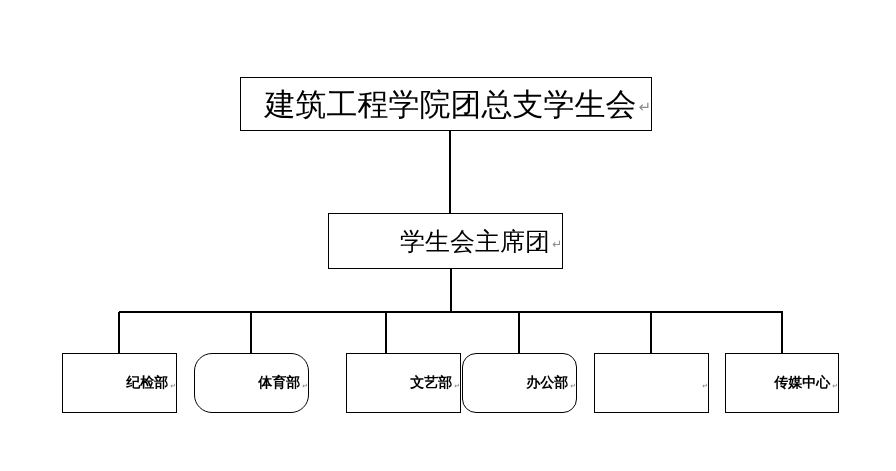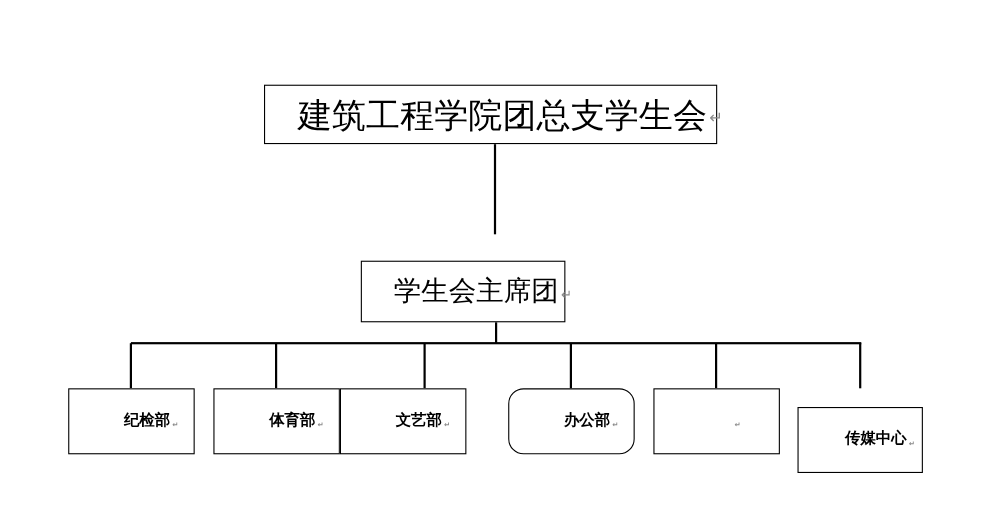--- a/index.html
+++ b/index.html
@@ -23,37 +23,37 @@
   .stub        { top:312px; width:1.5px; height:41px; }
   .s1 { left:118px; } .s2 { left:250px; } .s3 { left:385px; }
   .s4 { left:518px; } .s5 { left:650px; } .s6 { left:781px; }
   
   .node {
     position:absolute;
     border:1.5px solid #000000;
     background:#ffffff;
     display:flex;
     align-items:center;
-    justify-content:center;
+    justify-content:flex-end;
     line-height:1;
     padding-left:36px;
   }
   .label { white-space:nowrap; }
   .pmark {
     color:#8c8c8c;
     font-size:0.48em;
     margin-left:2px;
     transform:translateY(3px);
     font-family:"DejaVu Sans",sans-serif;
   }
   .root      { left:240px; top:77px;  width:412px; height:54px; font-size:31px; }
-  .presidium { left:328px; top:213px; width:186px; height:56px; font-size:25px;margin-top:24px; }
+  .presidium { left:328px; top:213px; width:235px; height:56px; font-size:25px; }
   .dept      { top:353px; width:115px; height:60px; font-size:14px;font-weight:bold; }
-  .d1 { left:62px; }  .d2 { left:194px; } .d3 { left:309px; }
-  .d4 { left:462px;border-radius:14px; } .d5 { left:594px; } .d6 { left:725px; width:114px;margin-top:17px; }
+  .d1 { left:62px; }  .d2 { left:194px;border-radius:18px; } .d3 { left:346px; }
+  .d4 { left:462px;border-radius:14px; } .d5 { left:594px; } .d6 { left:725px; width:114px; }
 </style>
 </head>
 <body>
 
 <div class="canvas">
 
   <div class="line v-root"></div>
   <div class="line v-presidium"></div>
   <div class="line h-rail"></div>
   <div class="line stub s1"></div>

